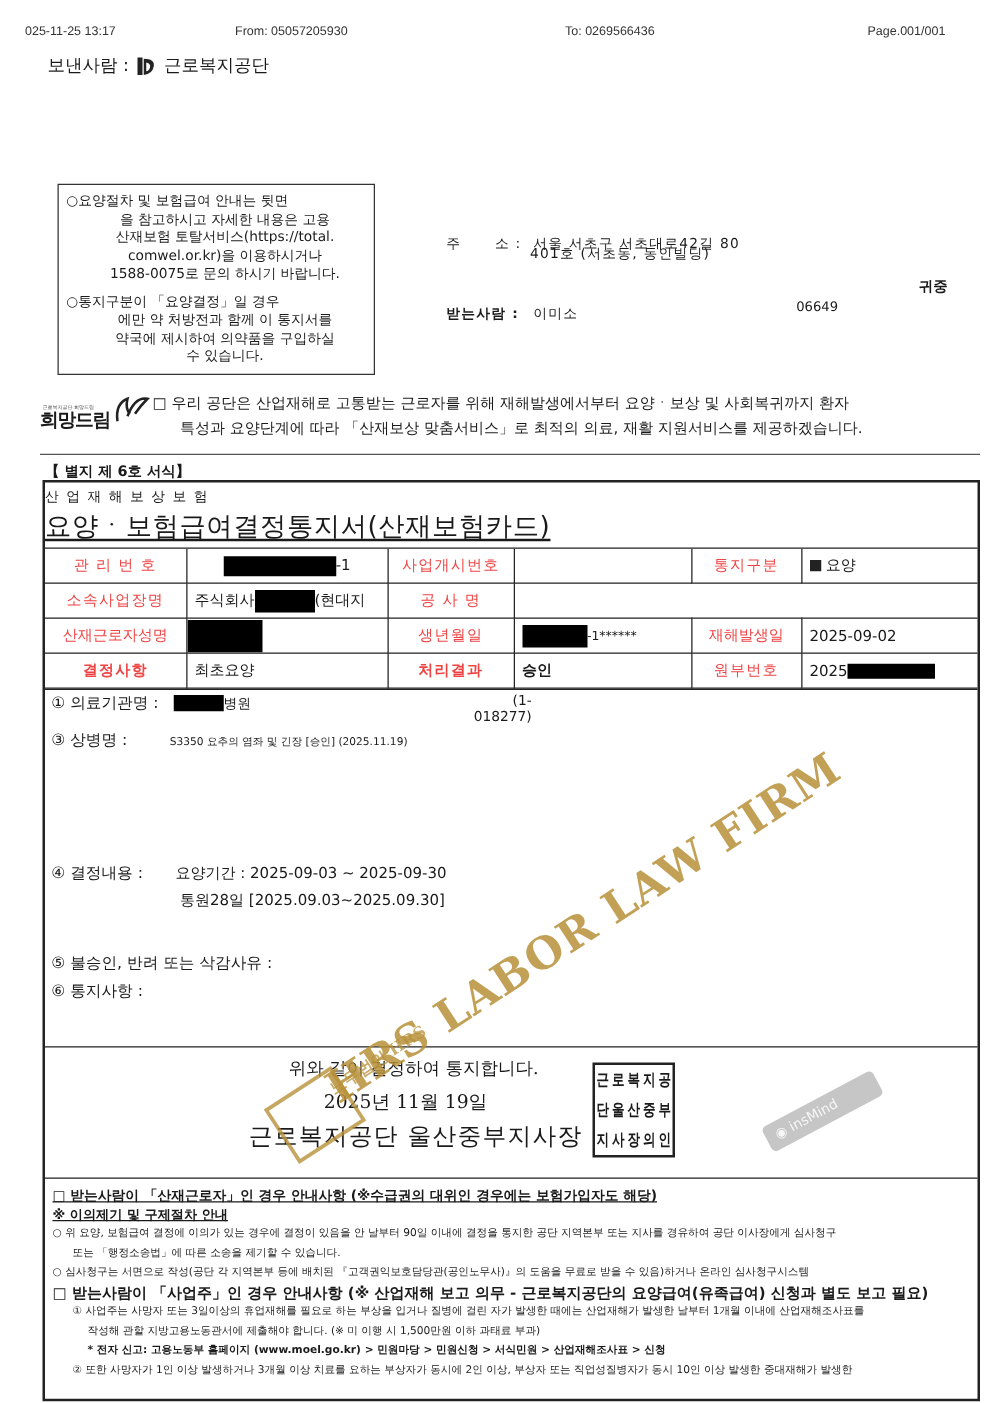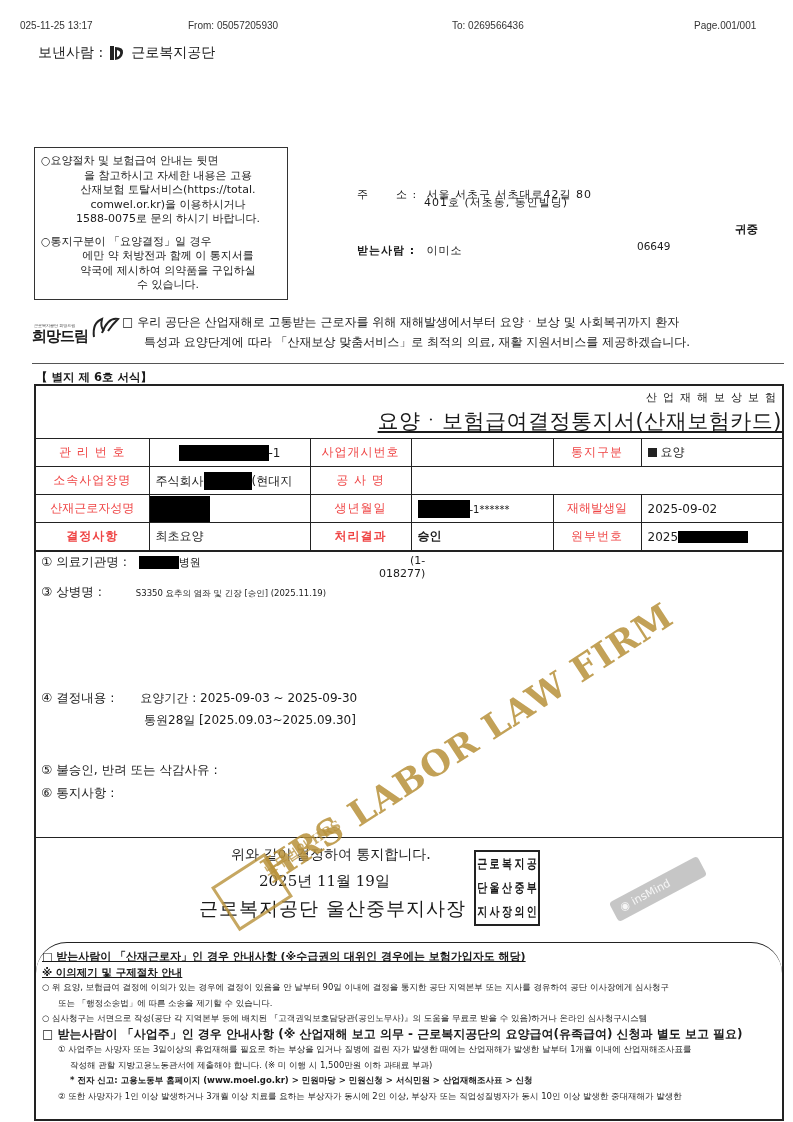--- a/index.html
+++ b/index.html
@@ -3,32 +3,32 @@
 <meta charset="utf-8">
 <style>
   html, body { margin:0; padding:0; background:#ffffff; }
   body { width:793px; height:1122px; position:relative; overflow:hidden;
          font-family:"DejaVu Sans", "Liberation Sans", sans-serif; color:#1a1a1a; }
   .abs { position:absolute; }
   .fax-header { top:20px; left:0; width:793px; height:16px; font-size:10px; color:#333; font-family:"Liberation Sans", sans-serif; }
   .fax-header span { position:absolute; top:0; }
   .sender { top:44px; left:38px; font-size:14px; display:flex; align-items:center; gap:6px; }
   .logo-mark { width:16px; height:18px; display:inline-block; }
-  .info-box { top:147px; left:34px; width:254px; height:153px; border:1.5px solid #333; box-sizing:border-box; padding:6px 6px; font-size:11px; line-height:14.5px; }
+  .info-box { top:147px; left:46px; width:254px; height:153px; border:1.5px solid #333; box-sizing:border-box; padding:6px 6px; font-size:11px; line-height:14.5px; }
   .info-box p { margin:0 0 8px 0; }
   .info-box .ind { padding-left:14px; display:block;text-align:center; }
   .addr { left:357px; font-size:11px; letter-spacing:1px; }
   .addr .lbl { display:inline-block; width:65px;margin-top:20px; }
   .hope-logo { top:313px; left:32px; width:90px; height:32px; }
   .hope-text { top:312px; left:122px; width:650px; font-size:12px; line-height:20px; }
   .hope-text .l2 { padding-left:22px; }
   .rule { left:32px; width:752px; height:0; border-top:1.5px solid #555; }
   .form-label { top:370px; left:36px; font-size:11.5px; font-weight:bold; }
   .form { top:384px; left:34px; width:750px; border:2px solid #222; box-sizing:border-box; }
-  .form-head { height:52px; text-align:right; border-bottom:1.5px solid #222;padding-left:32px; }
+  .form-head { height:52px; text-align:left; border-bottom:1.5px solid #222; }
   .form-head .sup { font-size:11px; letter-spacing:6px; padding-top:4px; }
   .form-head .title { font-size:21px; letter-spacing:0.5px; text-decoration:underline; text-underline-offset:3px; margin-top:2px; }
   table.grid { border-collapse:collapse; width:100%; table-layout:fixed; font-size:12px; }
   table.grid td { border:1.5px solid #222; height:27px; padding:0 6px; white-space:nowrap; overflow:hidden; }
   table.grid tr:first-child td { border-top:none; }
   table.grid td:first-child { border-left:none; }
   table.grid td:last-child { border-right:none; }
   td.lbl { text-align:center; letter-spacing:1px; color:#ef4444; }
   td.lbl.b { font-weight:bold; }
   .redact { display:inline-block; background:#000; vertical-align:middle; }
@@ -38,21 +38,21 @@
   .details .small { font-size:8.5px; }
   .sign { position:relative; height:104px; border-top:1.5px solid #222; }
   .sign .l1 { position:absolute; top:8px; left:195px; font-size:14px; font-family:"DejaVu Serif", serif; }
   .sign .l2 { position:absolute; top:34px; left:223px; font-size:15px; font-family:"DejaVu Serif", serif; }
   .sign .l3 { position:absolute; top:58px; left:163px; font-size:19px; font-family:"DejaVu Serif", serif; letter-spacing:1px; }
   .seal { position:absolute; top:12px; left:438px; width:66px; height:76px; border:2.5px solid #222; box-sizing:border-box;
           display:grid; grid-template-columns:repeat(5,1fr); grid-template-rows:repeat(3,1fr); font-size:10px; text-align:center; align-items:center; font-weight:bold; }
   .seal span { transform:scaleY(1.3); }
   .insmind { position:absolute; top:40px; left:572px; width:100px; height:22px; background:#bdbdbd; color:#f5f5f5; border-radius:4px;
              transform:rotate(-28deg); font-size:11px; line-height:22px; padding-left:8px; box-sizing:border-box; opacity:0.85; }
-  .notice { position:relative; border-top:1.5px solid #222; padding:6px 6px 0 6px; font-size:9.5px; line-height:15.5px; height:170px;border-radius:31px; }
+  .notice { position:relative; border-top:1.5px solid #222; padding:6px 6px 0 6px; font-size:9.5px; line-height:15.5px; height:170px; }
   .notice .h { font-size:11px; font-weight:bold; text-decoration:underline; }
   .notice .h2 { font-size:12px; font-weight:bold; }
   .notice .ind { padding-left:16px; }
   .notice .ind2 { padding-left:28px; }
   .notice .sm { font-size:8.5px; }
   .wm { position:absolute; font-family:"DejaVu Serif", serif; font-weight:bold; color:#b8913a; opacity:0.85; white-space:nowrap; transform-origin:left bottom; }
   .wm-main { top:850px; left:276px; font-size:35px; transform:rotate(-33deg); letter-spacing:1px; }
   .wm-sub { top:862px; left:270px; font-size:13px; transform:rotate(-33deg); opacity:0.75; }
   .wm-logo { position:absolute; top:866px; left:220px; width:58px; height:46px; border:3px solid #b8913a; opacity:0.8; transform:rotate(-33deg); }
 </style>

